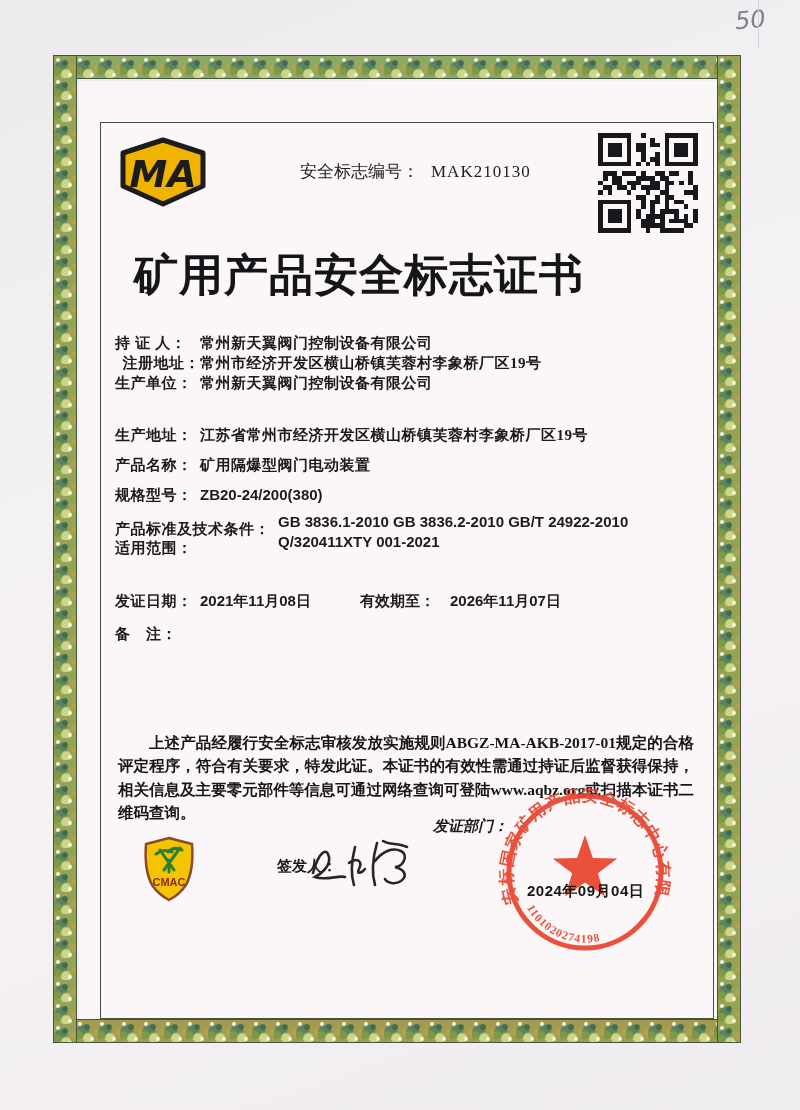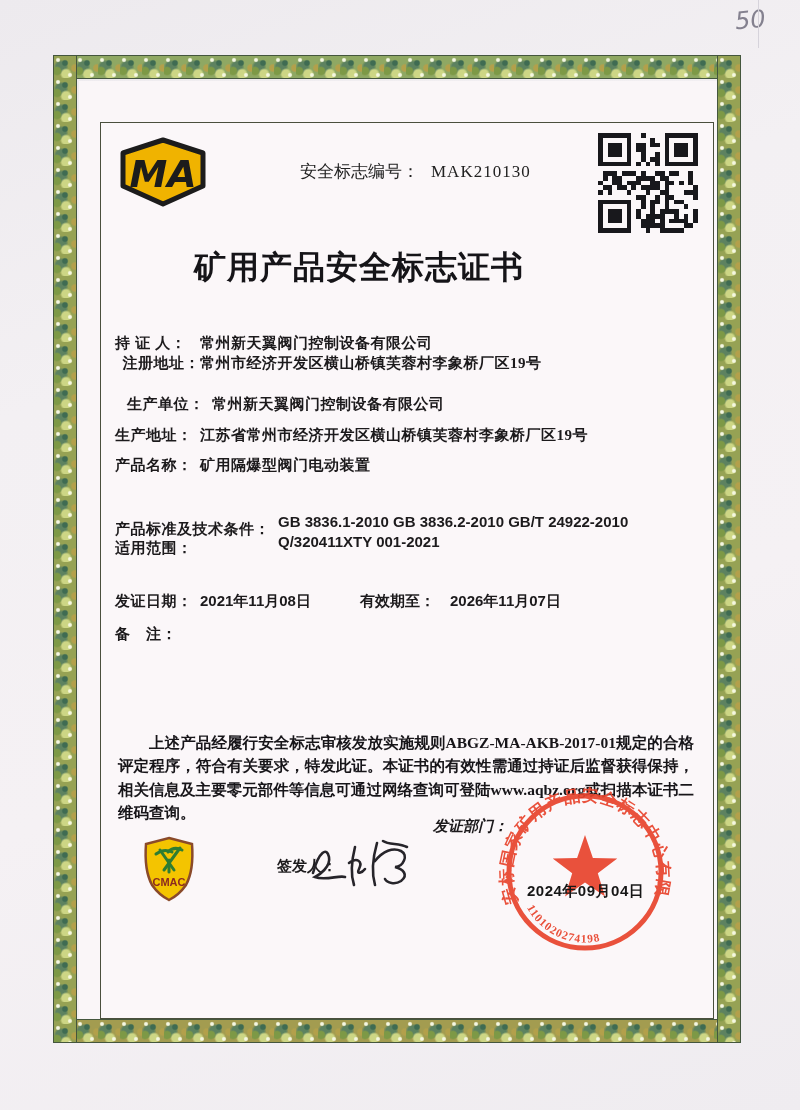--- a/index.html
+++ b/index.html
@@ -27,21 +27,21 @@
 
   .paper-tone{position:absolute;left:79px;top:81px;width:638px;height:938px;background:#faf6f8;}
 
   
   .ma-logo{position:absolute;left:117px;top:136px;}
   .cert-no{position:absolute;left:300px;top:160px;font-size:17px;color:#222;font-family:"Liberation Serif",serif;}
   .cert-no .num{margin-left:12px;letter-spacing:1px;margin-top:28px;}
   .qr{position:absolute;left:598px;top:133px;width:100px;height:100px;}
   .qr svg{width:100%;height:100%;shape-rendering:crispEdges;fill:#18181c;}
   .title{position:absolute;left:59px;top:246px;width:600px;text-align:center;
-    font-family:"Liberation Serif",serif;font-weight:900;font-size:32px;color:#151418;letter-spacing:1px;}
+    font-family:"Liberation Serif",serif;font-weight:900;font-size:44px;color:#151418;letter-spacing:1px;}
 
   
   .row{position:absolute;left:115px;display:flex;align-items:flex-start;color:#1c1a1c;}
   .lbl{flex:none;width:85px;font-weight:700;font-size:15px;letter-spacing:.5px;}
   .val{font-weight:700;font-size:15px;font-family:"Liberation Serif",serif;letter-spacing:.5px;}
   .val.latin{font-family:"Liberation Sans",sans-serif;letter-spacing:0;}
   .row.std-row .lbl{width:163px;}
   .row.std-row .val{width:420px;line-height:1.35;}
   .dates .issue-val{width:160px;}
   .dates .lbl2{flex:none;width:90px;font-weight:700;font-size:15px;font-family:"Liberation Sans",sans-serif;}
@@ -319,31 +319,35 @@
   <div class="title">矿用产品安全标志证书</div>
 
   <div class="row" style="top:334px;">
     <span class="lbl">持 证 人：</span>
     <span class="val">常州新天翼阀门控制设备有限公司</span>
   </div>
   <div class="row" style="top:354px;text-align:right;">
     <span class="lbl">注册地址：</span>
     <span class="val">常州市经济开发区横山桥镇芙蓉村李象桥厂区19号</span>
   </div>
-  <div class="row" style="top:395px;margin-left:12px;">
+  <div class="row" style="top:374px;">
     <span class="lbl">生产单位：</span>
     <span class="val">常州新天翼阀门控制设备有限公司</span>
   </div>
   <div class="row" style="top:426px;">
     <span class="lbl">生产地址：</span>
     <span class="val">江苏省常州市经济开发区横山桥镇芙蓉村李象桥厂区19号</span>
   </div>
   <div class="row" style="top:456px;">
     <span class="lbl">产品名称：</span>
     <span class="val">矿用隔爆型阀门电动装置</span>
+  </div>
+  <div class="row" style="top:486px;">
+    <span class="lbl">规格型号：</span>
+    <span class="val latin">ZB20-24/200(380)</span>
   </div>
   <div class="row std-row" style="top:512px;">
     <span class="lbl" style="margin-top:8px;">产品标准及技术条件：</span>
     <span class="val latin">GB 3836.1-2010 GB 3836.2-2010 GB/T 24922-2010 Q/320411XTY 001-2021</span>
   </div>
   <div class="row" style="top:539px;flex-direction:column;">
     <span class="lbl">适用范围：</span>
   </div>
 
   <div class="row dates" style="top:592px;">

